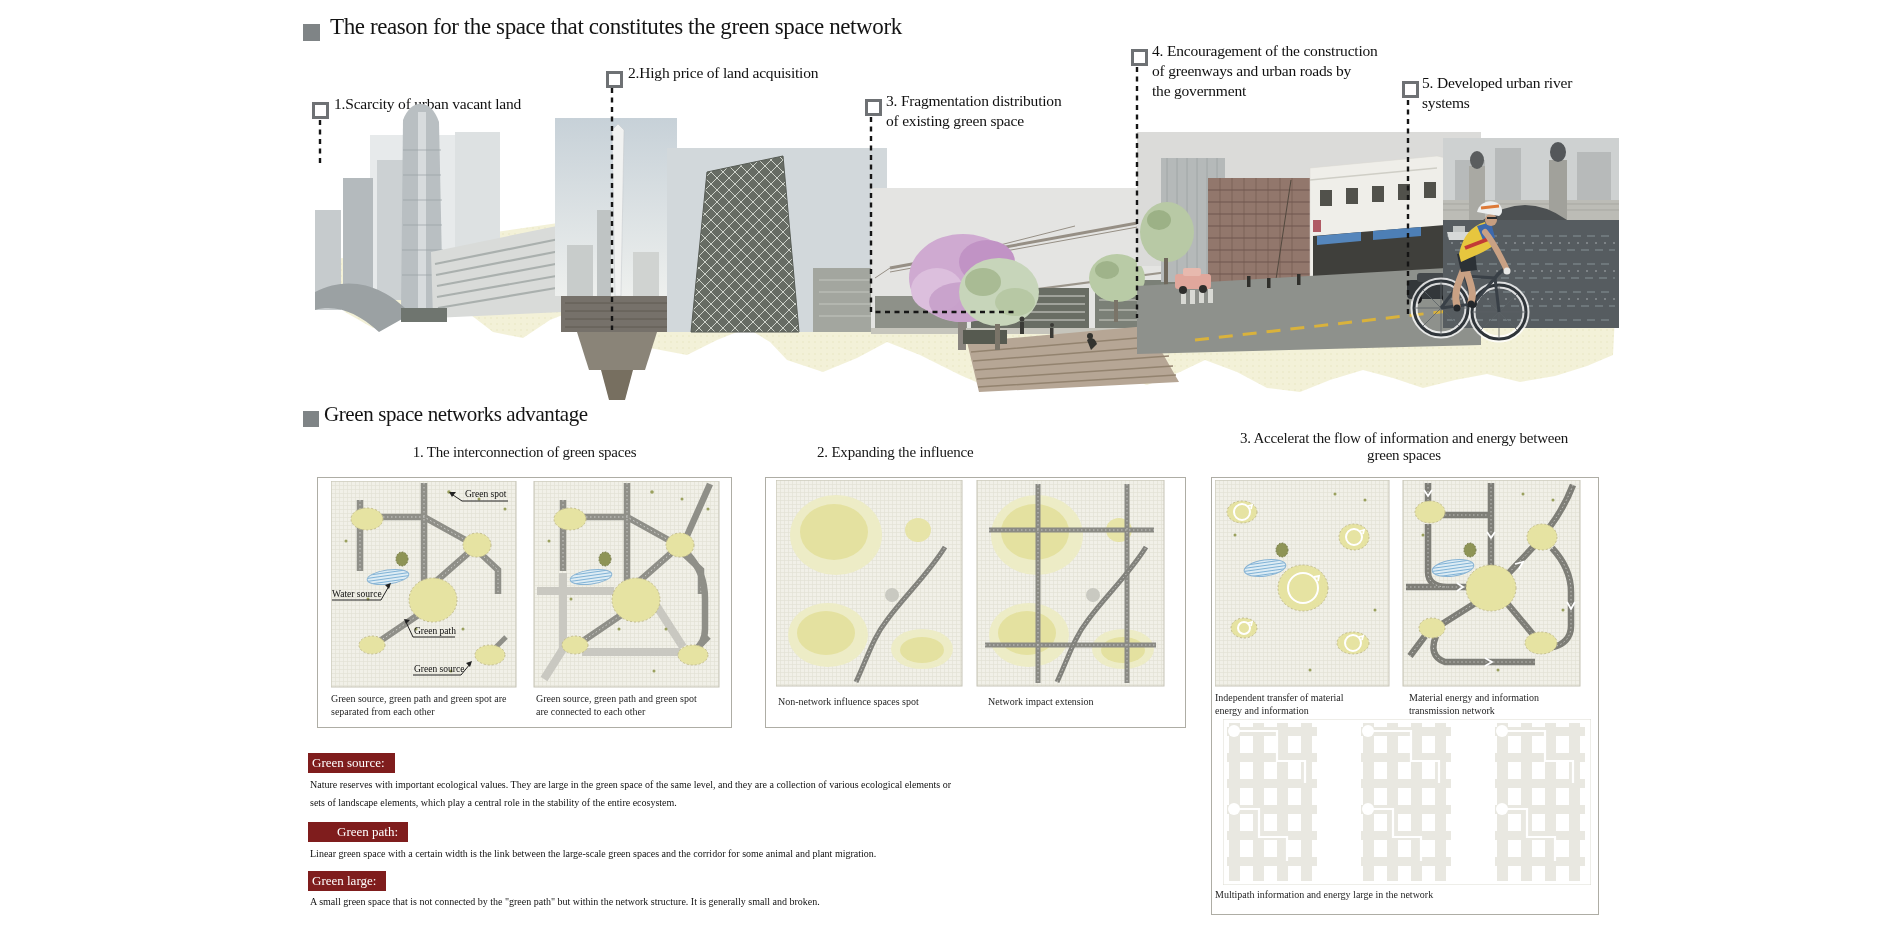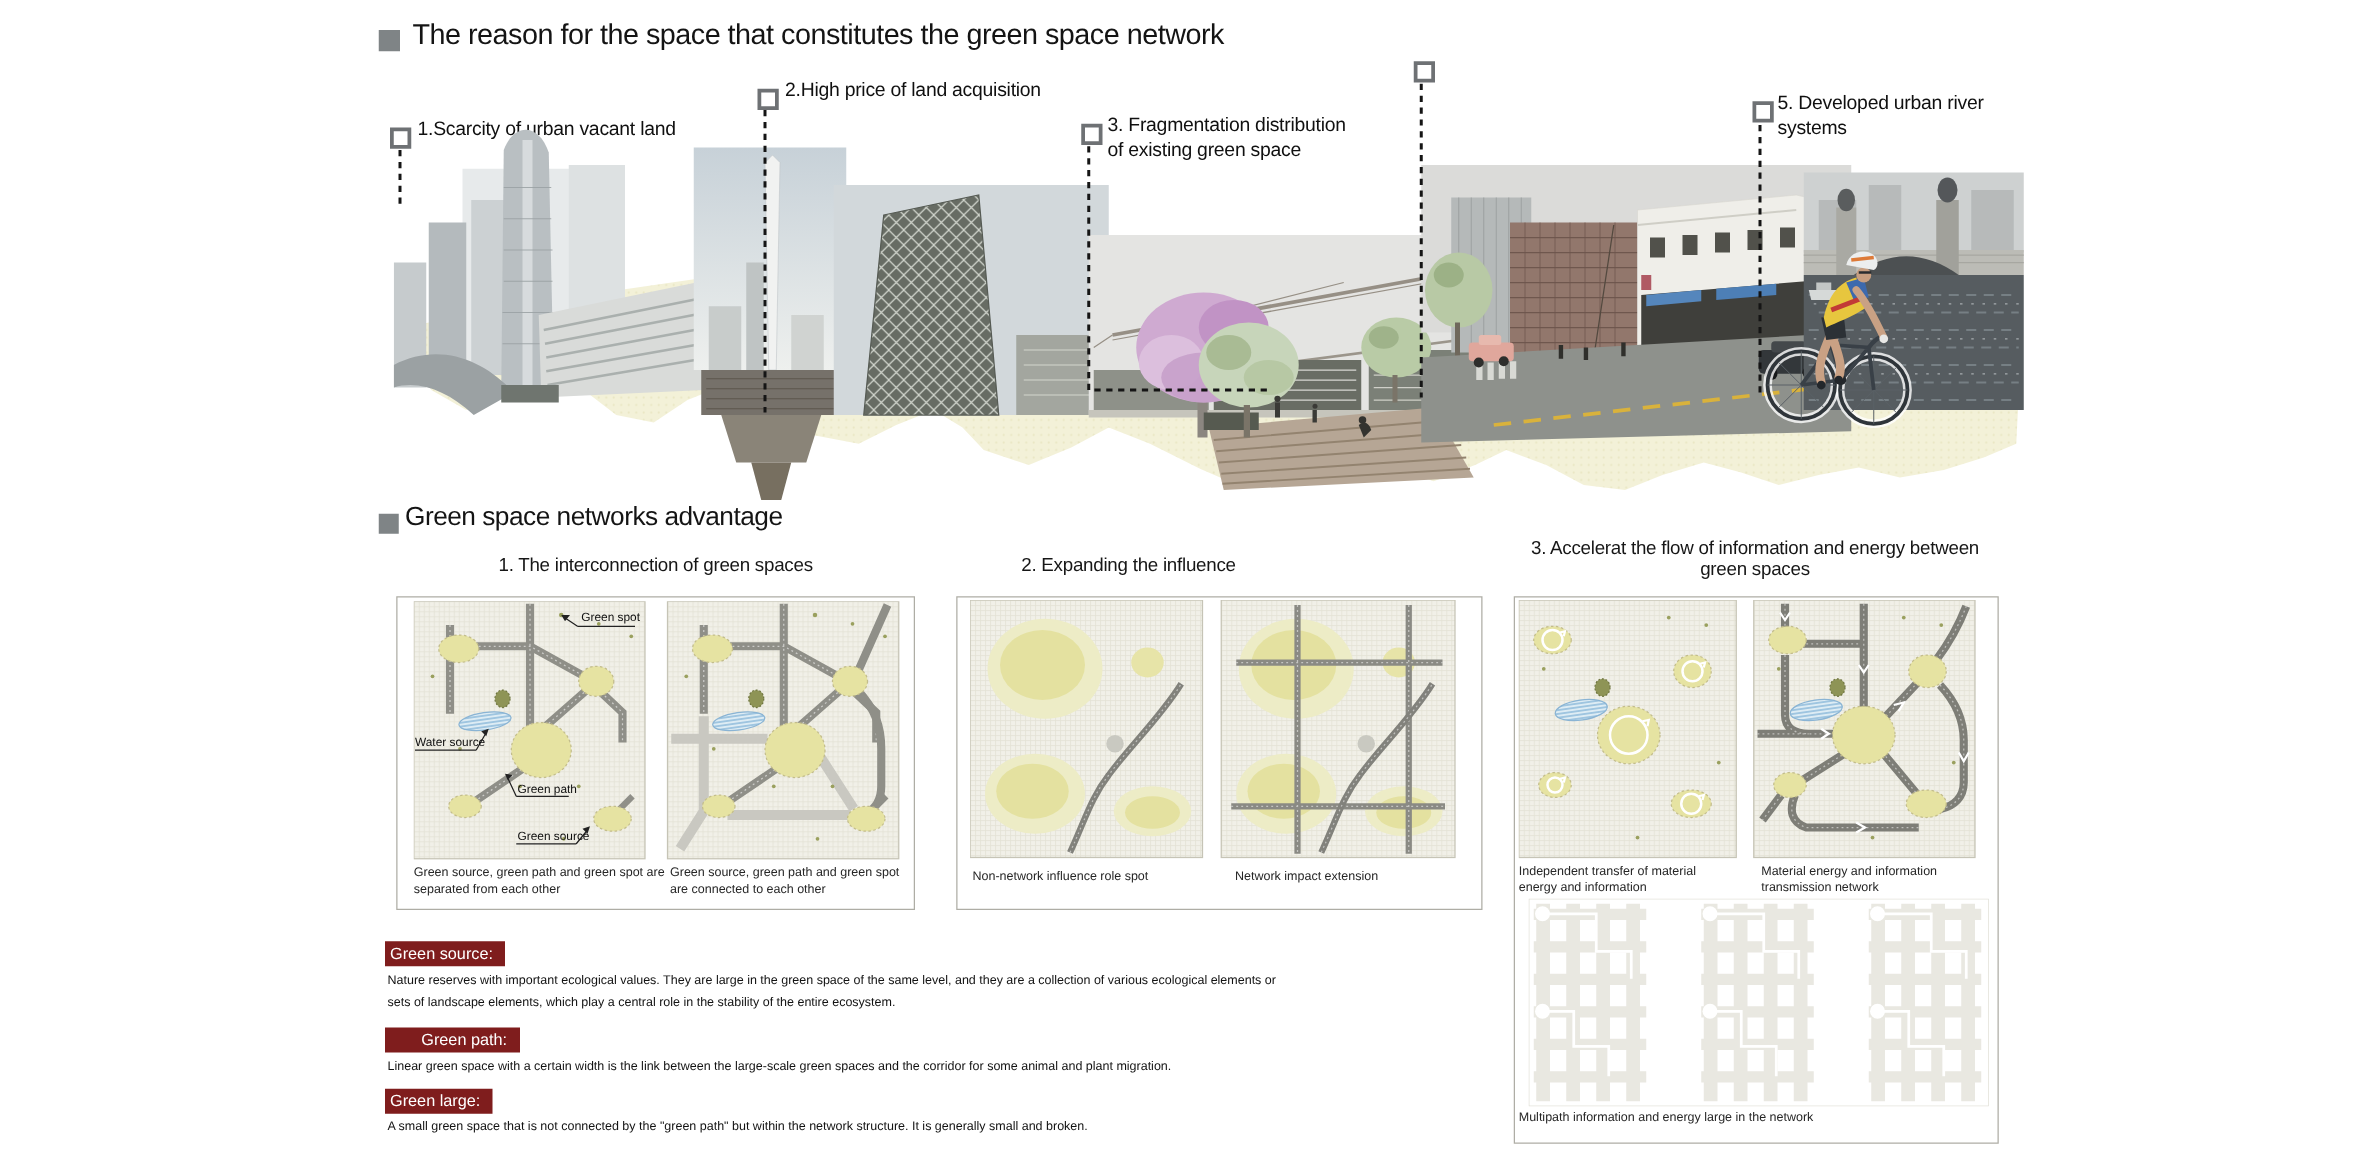--- a/index.html
+++ b/index.html
@@ -1,17 +1,17 @@
 <!DOCTYPE html>
 <html><head>
 <meta charset="utf-8">
 <style>
   html,body{margin:0;padding:0;background:#fff;}
   #board{position:relative;width:1900px;height:927px;background:#ffffff;overflow:hidden;
-         font-family:Liberation Sans, sans-serif;color:#1a1a1a;}
+         font-family:Liberation Serif, serif;color:#1a1a1a;}
   .abs{position:absolute;}
   .sq{position:absolute;width:11px;height:11px;border:3px solid #6e7174;background:#fff;}
   .sqf{position:absolute;background:#7f8486;border:none;}
   .title1{position:absolute;font-size:23px;letter-spacing:-0.4px;color:#141414;white-space:nowrap;}
   .title2{position:absolute;font-size:21px;letter-spacing:-0.4px;color:#141414;white-space:nowrap;}
   .clabel{position:absolute;font-size:15.5px;line-height:20px;letter-spacing:-0.2px;color:#101010;white-space:pre-line;}
   .subhead{position:absolute;font-size:15px;letter-spacing:-0.2px;color:#161616;white-space:pre-line;}
   .panel{position:absolute;border:1px solid #aeada5;background:#fff;}
   .caption{position:absolute;font-size:10px;line-height:13px;color:#262626;white-space:pre-line;}
   .tlabel{position:absolute;font-size:9.5px;color:#0e0e0e;white-space:nowrap;}
@@ -31,20 +31,23 @@
   <div class="clabel" style="left:334px;top:94px;">1.Scarcity of urban vacant land</div>
 
   <span class="sq" style="left:606px;top:71px;"></span>
   <div class="clabel" style="left:628px;top:63px;">2.High price of land acquisition</div>
 
   <span class="sq" style="left:865px;top:99px;"></span>
   <div class="clabel" style="left:886px;top:91px;">3. Fragmentation distribution
 of existing green space</div>
 
   <span class="sq" style="left:1131px;top:49px;"></span>
+  <div class="clabel" style="left:1152px;top:41px;">4. Encouragement of the construction
+of greenways and urban roads by
+ the government</div>
 
   <span class="sq" style="left:1402px;top:81px;"></span>
   <div class="clabel" style="left:1422px;top:73px;">5. Developed urban river
 systems</div>
 
   <svg class="abs" style="left:315px;top:40px;" width="1305" height="390" viewBox="0 0 1305 390">
     <defs>
       <linearGradient id="sky1" x1="0" y1="0" x2="0" y2="1">
         <stop offset="0" stop-color="#c7d1d8"></stop>
           <stop offset="1" stop-color="#eef0ee"></stop>
@@ -385,21 +388,21 @@
       </g>
 
       <g transform="translate(201,0)">
         <rect width="187" height="206" fill="url(#pg2)" stroke="#c6c4b6"></rect>
         <use href="#t2blobs"></use>
         <path d="M61,4 V203 M150,4 V203 M12,50 H177 M8,165 H179" stroke="#8a8a84" stroke-width="5" fill="none"></path>
         <path d="M61,4 V203 M150,4 V203 M12,50 H177 M8,165 H179" stroke="#fff" stroke-width="1" stroke-dasharray="1.5 2.5" opacity=".5" fill="none"></path>
         <use href="#t2s"></use>
       </g>
     </svg>
-    <div class="caption" style="left:12px;top:217px;">Non-network influence role spot</div>
+    <div class="caption" style="left:12px;top:217px;">Non-network influence spaces spot</div>
     <div class="caption" style="left:222px;top:217px;">Network impact extension</div>
   </div>
 
   <div class="panel" style="left:1211px;top:477px;width:386px;height:436px;">
     <svg style="position:absolute;left:3px;top:2px;" width="380" height="208" viewBox="0 0 380 208">
       <defs>
         <pattern id="pg3" width="4" height="4" patternUnits="userSpaceOnUse">
           <rect width="4" height="4" fill="#f1f0e8"></rect>
             <path d="M0,.5 H4 M.5,0 V4" stroke="#e3e2d5" stroke-width=".7"></path>
         </pattern>

